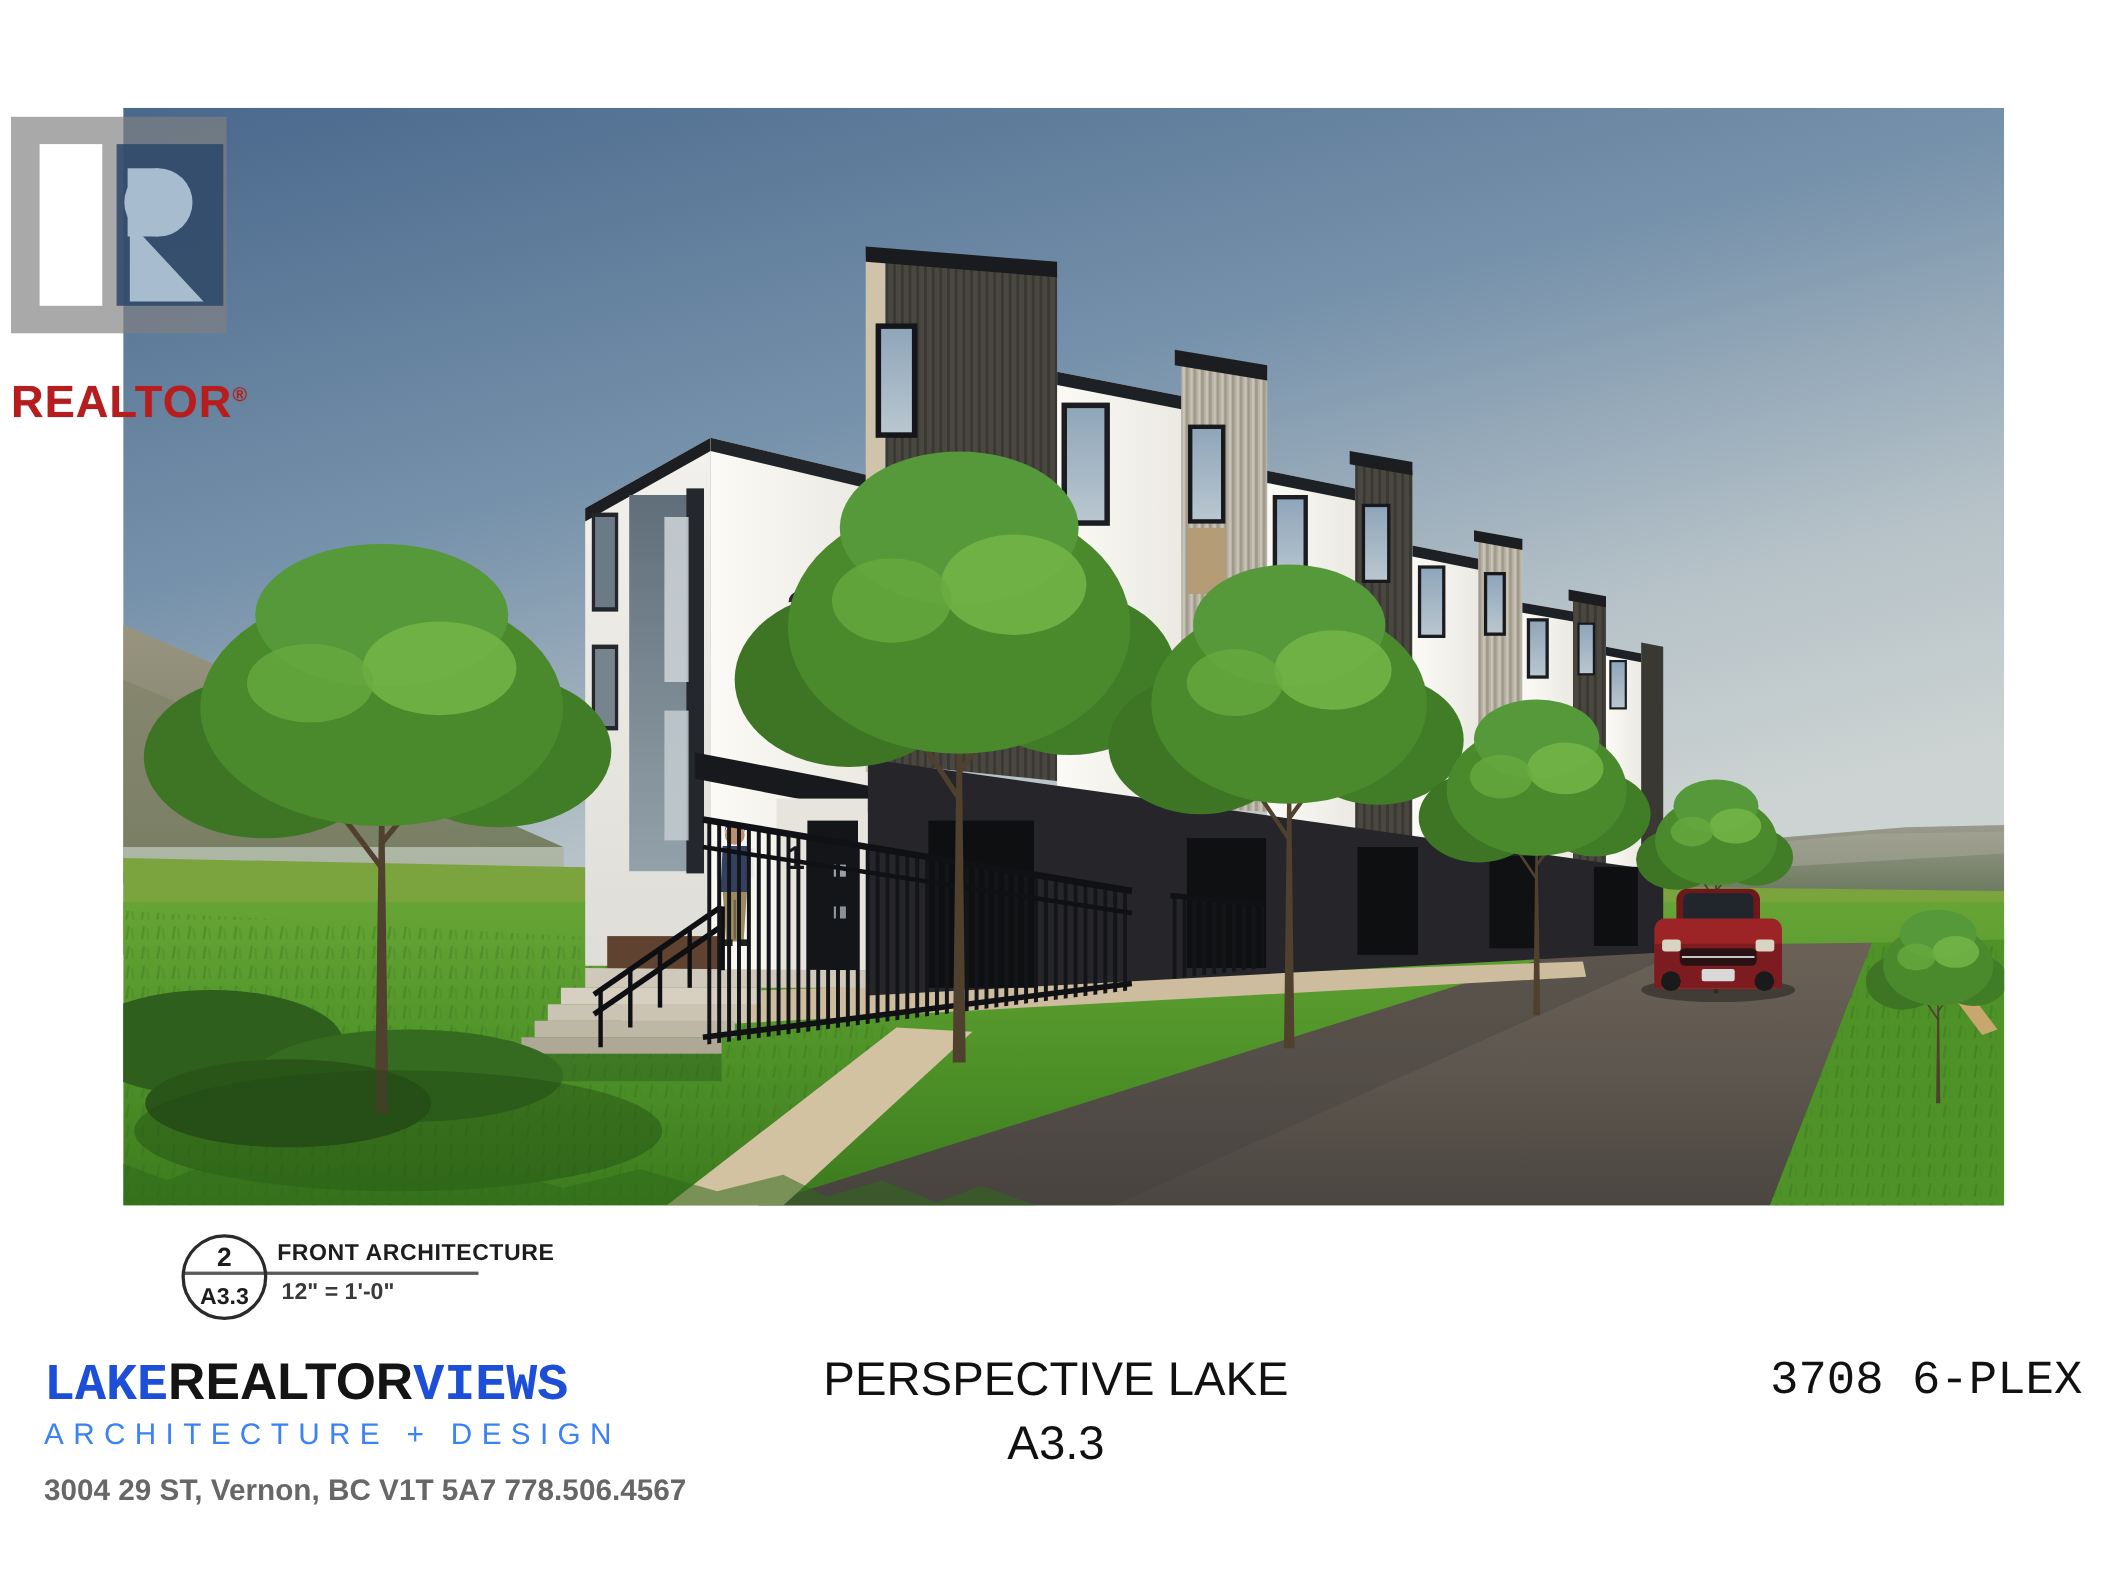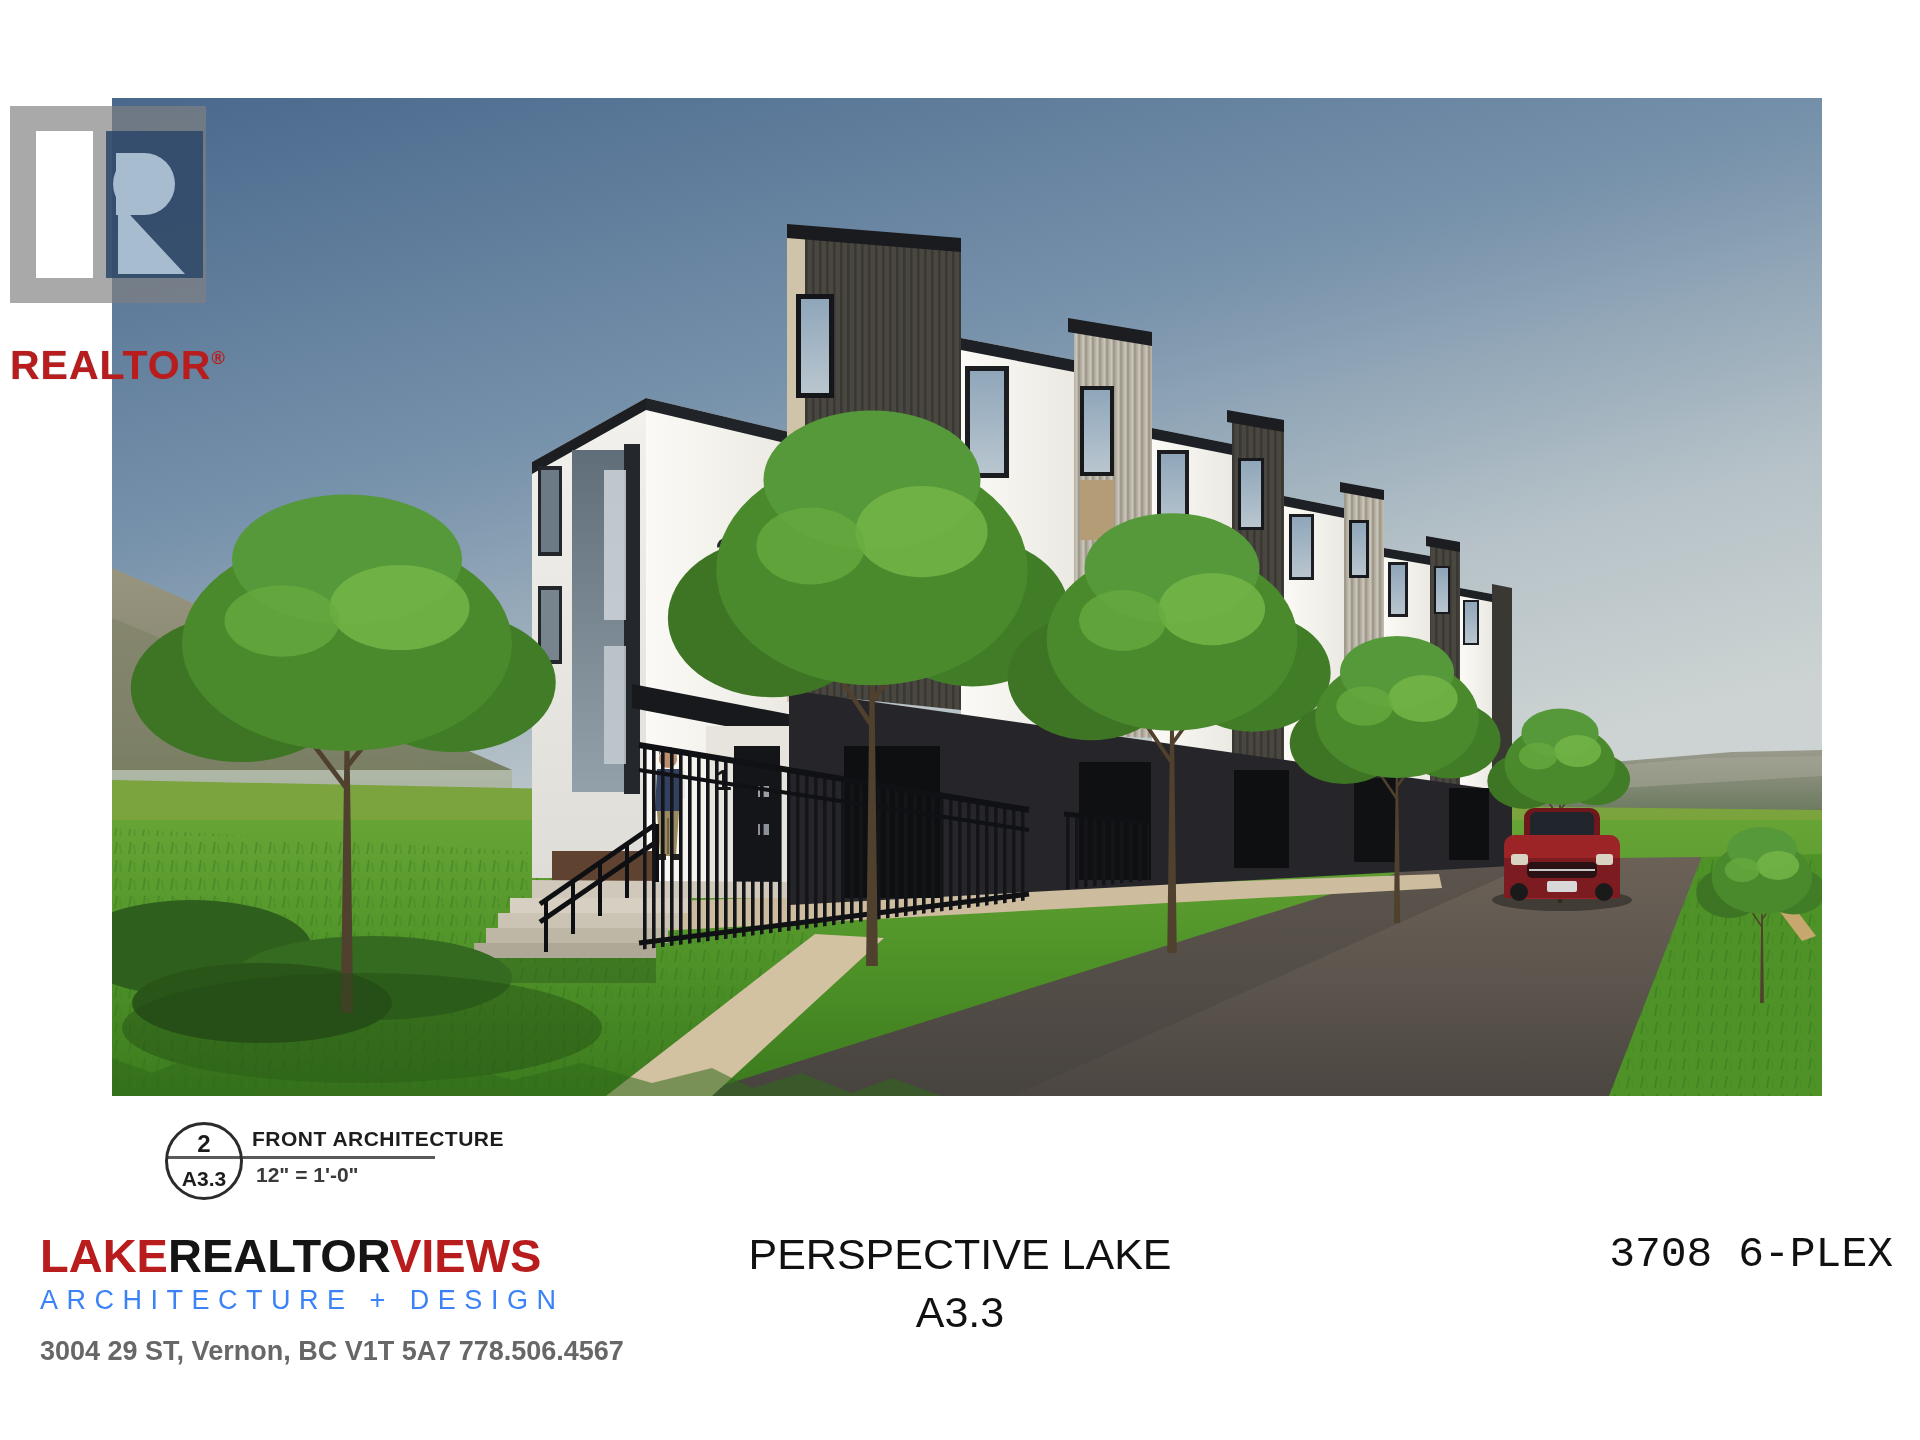--- a/index.html
+++ b/index.html
@@ -17,21 +17,21 @@
   .callout-line{position:absolute;left:168px;top:1156px;width:267px;height:3px;background:#5a5a5a;z-index:2;}
   .callout-circle{position:absolute;left:165px;top:1122px;width:72px;height:72px;border:3px solid #2b2b2b;
     border-radius:50%;z-index:3;}
   .callout-num{position:absolute;left:0;top:5px;width:72px;text-align:center;font-size:24px;font-weight:bold;color:#1c1c1c;}
   .callout-sheet{position:absolute;left:0;bottom:6px;width:72px;text-align:center;font-size:21px;font-weight:bold;color:#1c1c1c;}
   .callout-title{position:absolute;left:252px;top:1127px;font-size:21px;font-weight:bold;color:#1d1d1d;letter-spacing:0.5px;}
   .callout-scale{position:absolute;left:256px;top:1163px;font-size:21px;font-weight:bold;color:#3a3a3a;}
   
   .firm{position:absolute;left:40px;top:1228px;width:640px;}
   .firm-line1{font-size:47px;font-weight:bold;letter-spacing:0px;white-space:nowrap;}
-  .firm-line1 .lt{color:#b91c1c;}
+  .firm-line1 .lt{color:#1d4ed8;font-family:Liberation Mono, monospace;}
   .firm-line1 .dk{color:#141414;}
   .firm-line2{font-size:27px;color:#3b82f6;letter-spacing:0.315em;margin-top:2px;white-space:nowrap;}
   .firm-line3{font-size:27px;font-weight:bold;color:#676767;margin-top:20px;white-space:nowrap;}
   .sheet-title-block{position:absolute;left:560px;top:1230px;width:800px;text-align:center;color:#111111;}
   .sheet-title{font-size:43px;}
   .sheet-number{font-size:43px;margin-top:9px;}
   .project-name{position:absolute;right:27px;top:1230px;font-size:43px;color:#111111;text-align:right;font-family:Liberation Mono, monospace;}
 </style>
 </head>
 <body>

